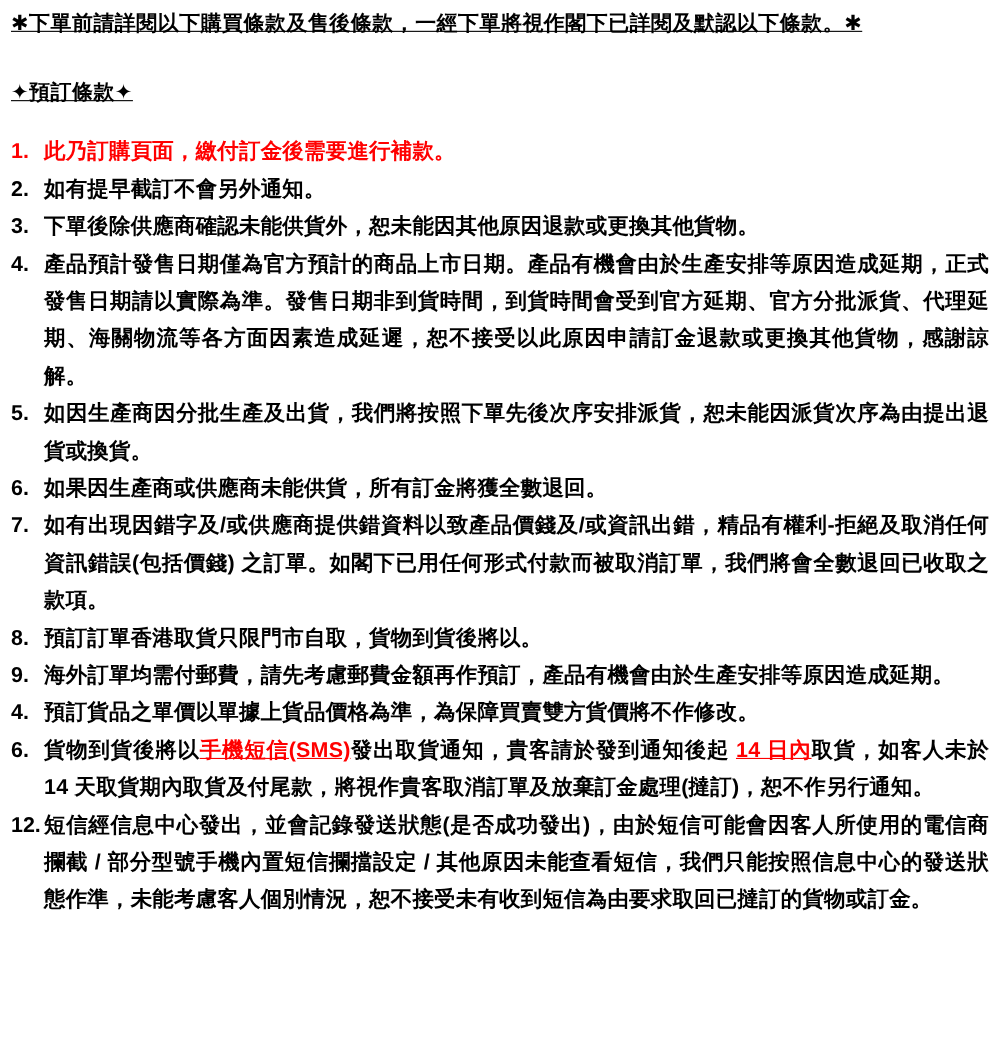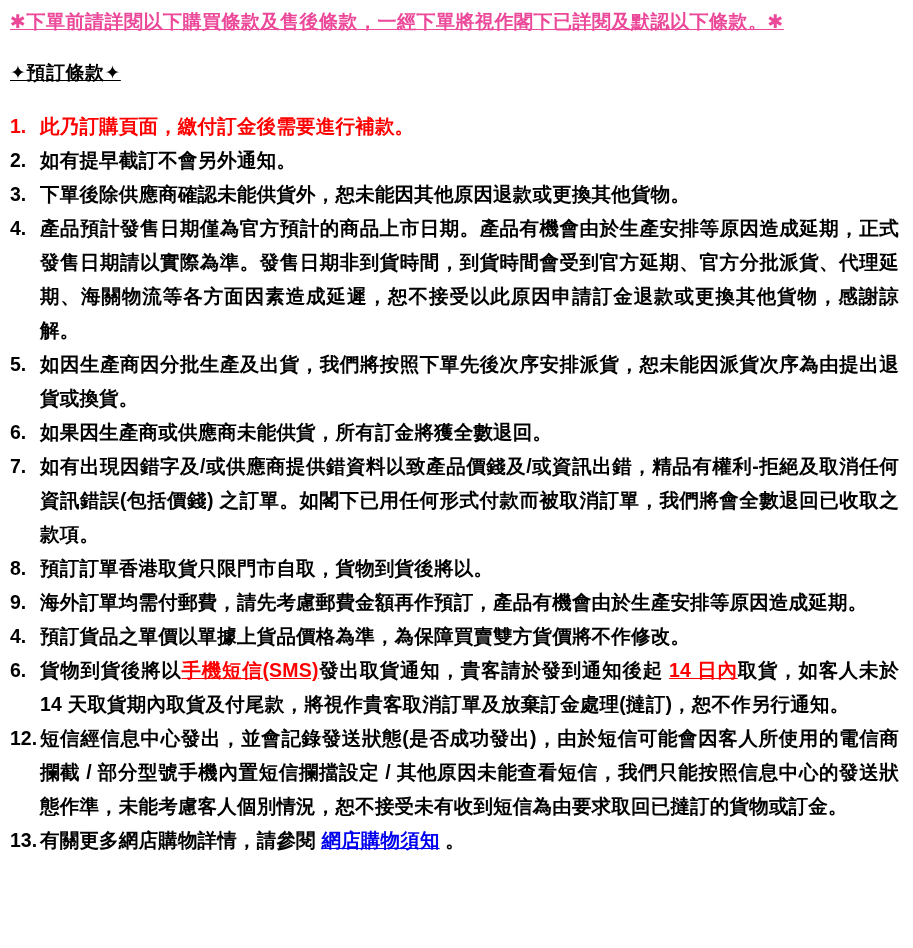--- a/index.html
+++ b/index.html
@@ -14,25 +14,25 @@
     -webkit-font-smoothing: antialiased;
   }
   .page {
     width: 913px;
     min-height: 948px;
     box-sizing: border-box;
     padding: 8px 14px 10px 10px;
     background: #ffffff;
   }
   .notice {
-    color: #ec4899;
+    color: #000000;
     font-size: 19px;
     line-height: 27px;
     text-decoration: underline;
-    margin-bottom: 26px;
+    margin-bottom: 38px;
     letter-spacing: 0.5px;
   }
   .title {
     color: #000000;
     font-size: 19px;
     line-height: 24px;
     text-decoration: underline;
     margin-bottom: 24px;
     letter-spacing: 0.5px;
   }
@@ -119,18 +119,14 @@
         <span class="body"><span>預訂貨品之單價以單據上貨品價格為準，為保障買賣雙方貨價將不作修改。</span></span>
       </div>
       <div class="term">
         <span class="num">6.</span>
         <span class="body"><span>貨物到貨後將以</span><span class="seg-red-underline">手機短信(SMS)</span><span>發出取貨通知，貴客請於發到通知後起 </span><span class="seg-red-underline">14 日內</span><span>取貨，如客人未於 14 天取貨期內取貨及付尾款，將視作貴客取消訂單及放棄訂金處理(撻訂)，恕不作另行通知。</span></span>
       </div>
       <div class="term">
         <span class="num">12.</span>
         <span class="body"><span>短信經信息中心發出，並會記錄發送狀態(是否成功發出)，由於短信可能會因客人所使用的電信商攔截 / 部分型號手機內置短信攔擋設定 / 其他原因未能查看短信，我們只能按照信息中心的發送狀態作準，未能考慮客人個別情況，恕不接受未有收到短信為由要求取回已撻訂的貨物或訂金。</span></span>
       </div>
-      <div class="term">
-        <span class="num">13.</span>
-        <span class="body"><span>有關更多網店購物詳情，請參閱 </span><a class="seg-link" href="#">網店購物須知</a><span> 。</span></span>
-      </div>
     </div>
 </div>
 
 </body></html>

